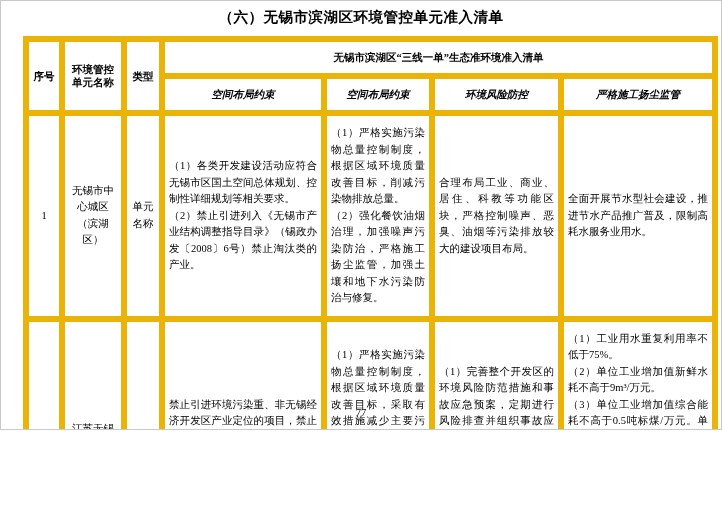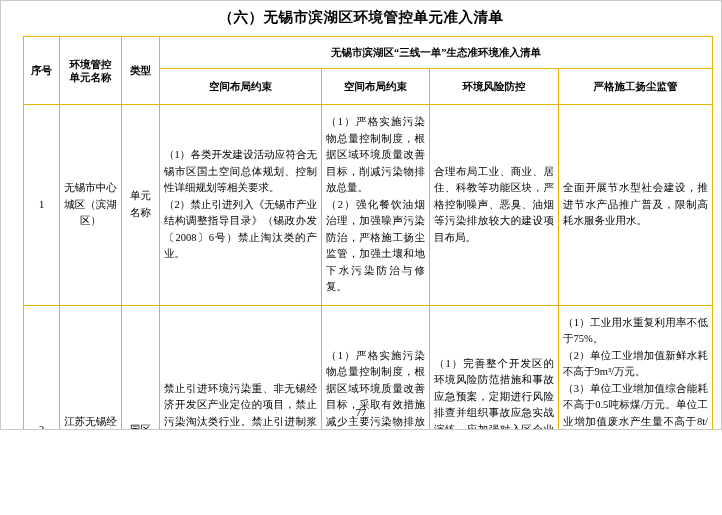--- a/index.html
+++ b/index.html
@@ -23,34 +23,34 @@
     padding-top:7px;
     letter-spacing:0.5px;
   }
   table.access-table {
     border-collapse:collapse;
     table-layout:fixed;
     width:689px;
     margin:9px 0 0 22px;
   }
   table.access-table td {
-    border:1px solid #eab308;
+    border:6px solid #eab308;
     font-size:10.5px;
     line-height:16.5px;
     padding:9px 4px;
     vertical-align:middle;
     overflow:hidden;
   }
   tr.hdr td {
     font-weight:bold;
     text-align:center;
     line-height:13px;
   }
   tr.hdr-span { height:16px; }
-  tr.hdr-cols { height:36px; }
+  tr.hdr-cols { height:36px;font-style:italic; }
   tr.row-1 { height:186px; }
   tr.row-2 { height:207px; }
   td.c { text-align:center; }
   td.txt { white-space:pre-wrap; text-align:justify; }
   td.v-top { vertical-align:top; }
   td.type-cell { line-height:27px; }
   td.name-cell { line-height:17px; padding:1px 6px; }
   .page-num {
     position:absolute;
     bottom:11px; left:0;

